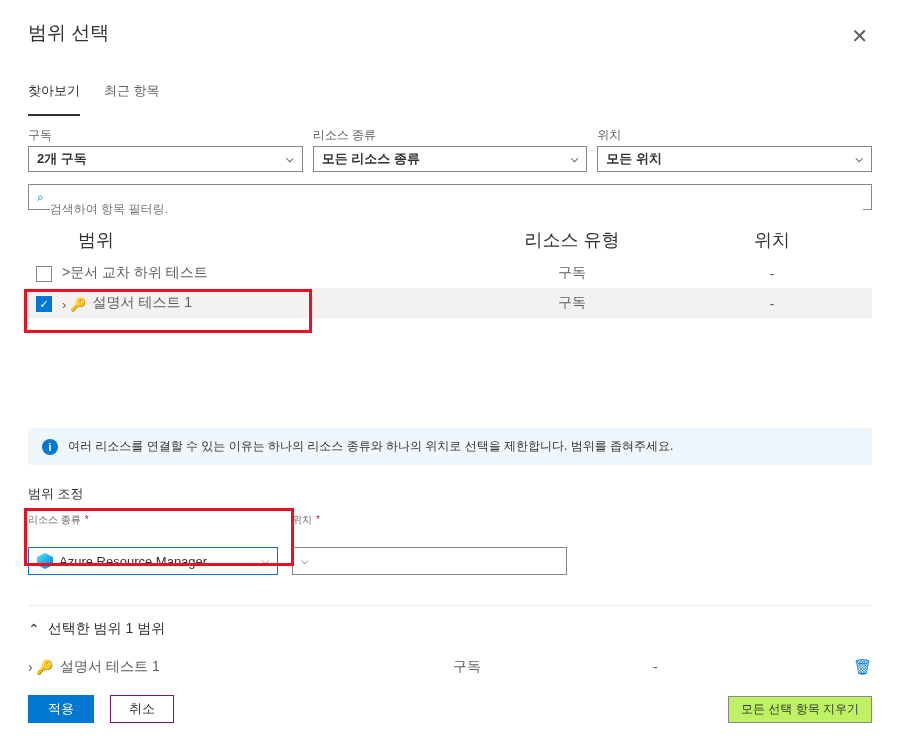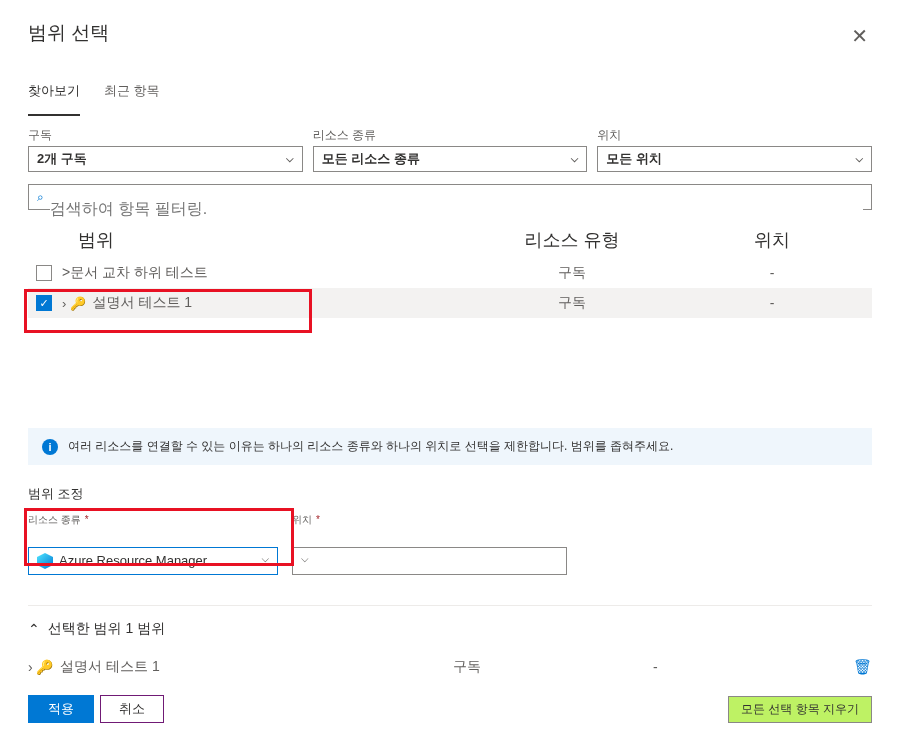--- a/index.html
+++ b/index.html
@@ -14,28 +14,28 @@
     .tab.active { border-bottom: 2px solid #323130; color: #323130; }
     
     .filters { display: flex; gap: 10px; margin-bottom: 12px; }
     .filter-group { flex: 1; }
     .filter-label { font-size: 12px; color: #605e5c; margin-bottom: 2px; display: block; }
     .select { width: 100%; border: 1px solid #8a8886; background: #fff; padding: 4px 8px; font-size: 13px; display: flex; justify-content: space-between; align-items: center; cursor: pointer; height: 26px; font-weight: bold; }
     .chevron { font-size: 10px; color: #605e5c; }
     
     .search { width: 100%; border: 1px solid #8a8886; padding: 4px 8px; display: flex; align-items: center; gap: 6px; margin-bottom: 12px; height: 26px; }
     .search-icon { color: #0078d4; font-size: 12px; }
-    .search input { border: none; outline: none; flex: 1; font-size: 16px; color: #a21caf; margin-top: 24px; }
+    .search input { border: none; outline: none; flex: 1; font-size: 12px; color: #a21caf; margin-top: 24px; }
     
     .table-header { display: flex; padding: 6px 0; font-size: 18px; color: #323130; }
     .col-scope { flex: 1; padding-left: 50px; }
     .col-type { width: 200px; text-align: center; }
     .col-loc { width: 200px; text-align: center; }
     
-    .table-row { display: flex; align-items: center; padding: 6px 0; font-size: 14px; color: #605e5c; }
+    .table-row { display: flex; align-items: flex-end; padding: 6px 0; font-size: 14px; color: #605e5c; }
     .table-row .checkbox { width: 16px; height: 16px; border: 1px solid #8a8886; margin: 0 10px 0 8px; cursor: pointer; display: flex; align-items: center; justify-content: center; }
     .table-row .checkbox.checked { background: #0078d4; border-color: #0078d4; color: #fff; font-size: 11px; }
     .table-row .expand { color: #605e5c; margin-right: 4px; cursor: pointer; font-size: 13px; }
     .table-row .key-icon { color: #ffb900; margin-right: 6px; font-size: 13px; }
     .table-row .name { flex: 1; }
     .table-row.selected { background: #f3f2f1; }
     
     .highlight-red { border: 3px solid #e81123; position: absolute; pointer-events: none; }
     .highlight1 { left: 24px; top: 289px; width: 288px; height: 44px; }
     .highlight2 { left: 24px; top: 508px; width: 270px; height: 58px; }
@@ -43,37 +43,37 @@
     .info-bar { background: #eff6fc; padding: 10px 14px; display: flex; align-items: center; gap: 10px; font-size: 12px; color: #323130; margin-top: 110px; margin-bottom: 20px; }
     .info-icon { width: 16px; height: 16px; background: #0078d4; border-radius: 50%; color: #fff; display: flex; align-items: center; justify-content: center; font-size: 11px; font-weight: bold; flex-shrink: 0; }
     
     .section-label { font-size: 13px; color: #323130; margin-bottom: 10px; }
     
     .narrow-filters { display: flex; gap: 14px; margin-bottom: 30px; }
     .narrow-group { width: 250px; }
     .narrow-group.w2 { width: 275px; }
     .narrow-label { font-size: 10px; color: #605e5c; margin-bottom: 20px; display: block; }
     .required { color: #a4262c; margin-left: 4px; }
-    .narrow-select { border: 1px solid #0078d4; padding: 5px 8px; display: flex; gap: 6px; cursor: pointer; height: 28px; font-size: 13px; }
+    .narrow-select { border: 1px solid #0078d4; padding: 5px 8px; display: flex; align-items: center; gap: 6px; cursor: pointer; height: 28px; font-size: 13px; }
     .narrow-select.plain { border-color: #8a8886; }
     .arm-icon { width: 16px; height: 16px; background: linear-gradient(135deg, #50e6ff, #0078d4); clip-path: polygon(50% 0%, 100% 25%, 100% 75%, 50% 100%, 0% 75%, 0% 25%); }
     .narrow-select .val { flex: 1; }
     
     .selected-section { border-top: 1px solid #edebe9; padding-top: 14px; margin-bottom: 20px; }
     .selected-header { display: flex; align-items: center; gap: 8px; font-size: 14px; color: #323130; margin-bottom: 14px; cursor: pointer; }
     .selected-row { display: flex; align-items: center; font-size: 14px; color: #605e5c; padding: 6px 0; }
     .selected-row .expand { margin-right: 4px; cursor: pointer; }
     .selected-row .key-icon { color: #ffb900; margin-right: 6px; }
     .selected-row .name { flex: 1; }
     .selected-row .type { width: 200px; }
     .selected-row .loc { width: 200px; }
     .trash { color: #0078d4; cursor: pointer; font-size: 15px; }
     
     .footer { display: flex; justify-content: space-between; align-items: center; position: absolute; bottom: 20px; left: 28px; right: 28px; }
-    .footer-left { display: flex; gap: 6px; }
+    .footer-left { display: flex; gap: 16px; }
     .btn-primary { background: #0078d4; color: #fff; border: none; padding: 5px 20px; font-size: 13px; cursor: pointer; }
     .btn-secondary { background: #fff; color: #323130; border: 1px solid #701a75; padding: 4px 18px; font-size: 13px; cursor: pointer; }
     .btn-clear { background: #bef264; color: #323130; border: 1px solid #8a8886; padding: 4px 12px; font-size: 12px; cursor: pointer; }
   </style>
 </head>
 <body>
 
 <div class="header">
   <div class="title">범위 선택</div>
   <div class="close">✕</div>

